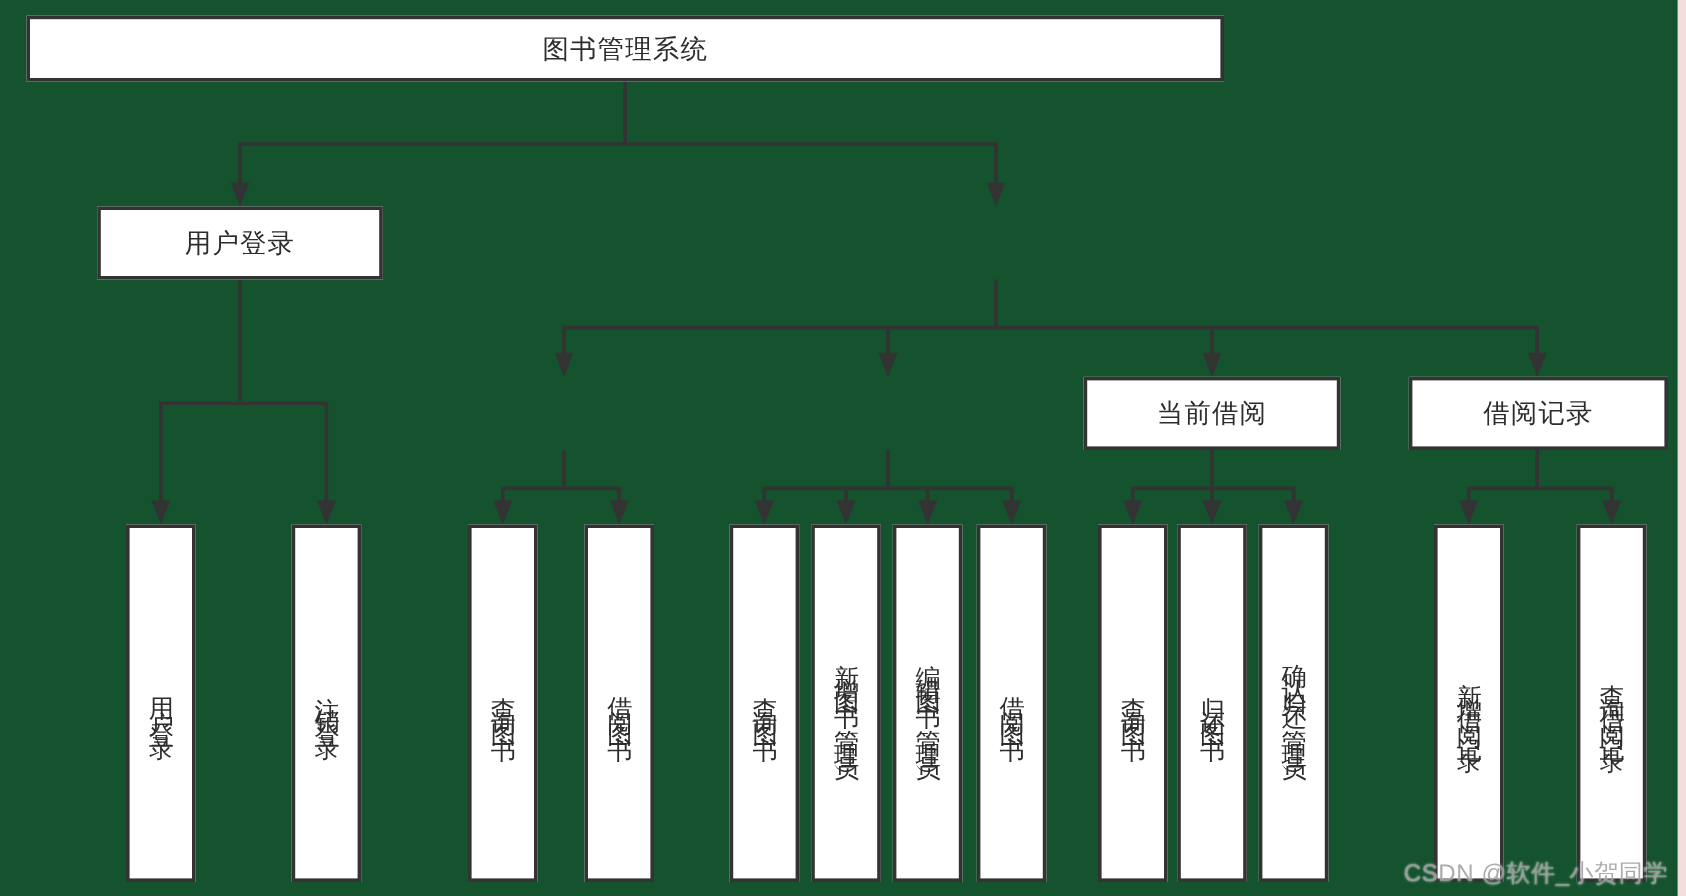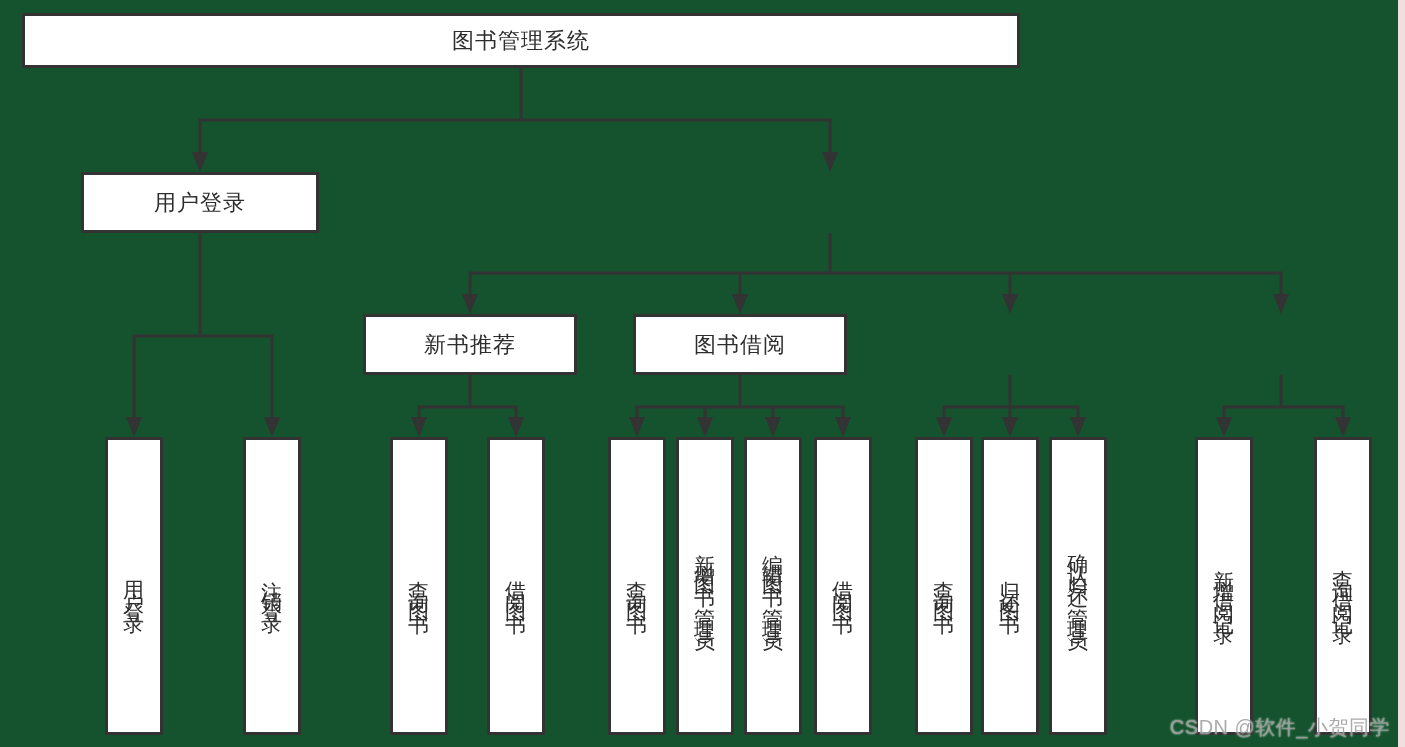--- a/index.html
+++ b/index.html
@@ -93,22 +93,22 @@
       M1070 417L1086 417L1078 437Z
       M1216 417L1232 417L1224 437Z
       M1335 417L1351 417L1343 437Z
     "></path>
   </svg>
 
   <div class="node h" style="left:22px;top:13px;width:998px;height:55px">图书管理系统</div>
 
   <div class="node h lvl" style="left:81px;top:172px;width:238px">用户登录</div>
 
-  <div class="node h lvl" style="left:363px;top:314px;width:214px">新书推荐</div>
-  <div class="node h lvl" style="left:633px;top:314px;width:214px">图书借阅</div>
+  <div class="node h lvl" style="left:903px;top:314px;width:214px">当前借阅</div>
+  <div class="node h lvl" style="left:1174px;top:314px;width:216px">借阅记录</div>
 
   <div class="node v" style="left:105px">用户登录</div>
   <div class="node v" style="left:243px">注销登录</div>
 
   <div class="node v" style="left:390px">查询图书</div>
   <div class="node v" style="left:487px">借阅图书</div>
 
   <div class="node v" style="left:608px">查询图书</div>
   <div class="node v" style="left:676px">新增图书（管理员）</div>
   <div class="node v" style="left:744px">编辑图书（管理员）</div>

